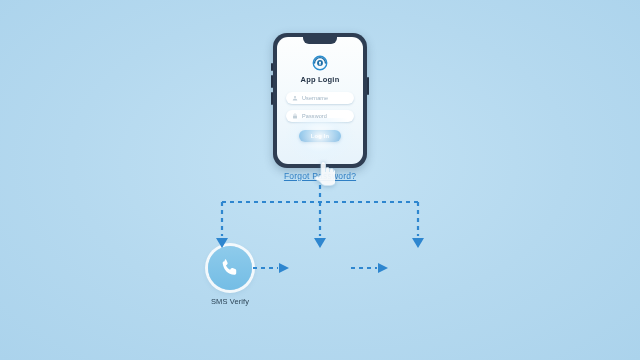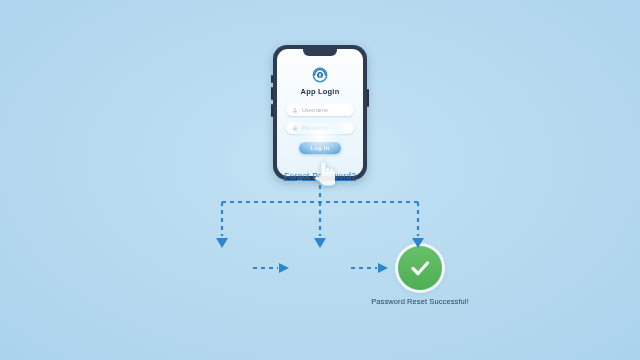--- a/index.html
+++ b/index.html
@@ -21,21 +21,20 @@
     overflow: hidden;
   }
 
   
   #phone-wrap {
     position: absolute;
     left: 273px;
     top: 33px;
     width: 94px;
     height: 135px;
-    margin-top: 12px;
   }
   #phone-body {
     position: absolute;
     inset: 0;
     background: #2e3d52;
     border-radius: 14px;
     box-shadow: 0 3px 10px rgba(30,60,90,0.28);
   }
   #phone-screen {
     position: absolute;
@@ -300,24 +299,24 @@
   </div>
 
   <div id="tap-glow"></div>
 
   <div id="forgot-link">Forgot Password?</div>
 
   <svg id="cursor-hand" viewBox="0 0 44 60" xmlns="http://www.w3.org/2000/svg">
     <path d="M16 34 V12 a4.5 4.5 0 0 1 9 0 v16 v-5 a4 4 0 0 1 8 0 v5 v-3 a4 4 0 0 1 8 0 v3 v-1 a3.6 3.6 0 0 1 7 0 v14 c0 8-6 14-14 14 h-8 c-6 0-9-3-12-8 L5 43 a4 4 0 0 1 6-5 z" fill="#ffffff" fill-opacity="0.9" stroke="#cfe6f4" stroke-width="1.6"></path>
   </svg>
 
-
-
-  <div id="step-done" class="step">
-    <div id="circle-done" class="step-circle">
-      <svg width="24" height="24" viewBox="0 0 24 24" xmlns="http://www.w3.org/2000/svg">
-        <path d="M5 12.5 L10 17.5 L19.5 7" fill="none" stroke="#ffffff" stroke-width="3.2" stroke-linecap="round" stroke-linejoin="round"></path>
+  <div id="step-sms" class="step">
+    <div id="circle-sms" class="step-circle">
+      <svg width="22" height="22" viewBox="0 0 24 24" xmlns="http://www.w3.org/2000/svg">
+        <path d="M6.6 2.5c.8 0 1.3.5 1.6 1.2l1.1 2.7c.3.7.1 1.4-.5 1.9l-1.2.9c.9 2 2.5 3.6 4.5 4.6l.9-1.2c.5-.6 1.2-.8 1.9-.5l2.7 1.1c.7.3 1.2.8 1.2 1.6v2.6c0 1.2-1 2.1-2.2 2C9.6 18.8 5.2 14.4 4 6.8 3.8 5.6 4.8 4.6 6 4.6z" fill="#ffffff"></path>
       </svg>
     </div>
-    <div class="step-label">Password Reset Successful!</div>
+    <div class="step-label">SMS Verify</div>
   </div>
 
+
+
 </div>
 
 </body></html>

